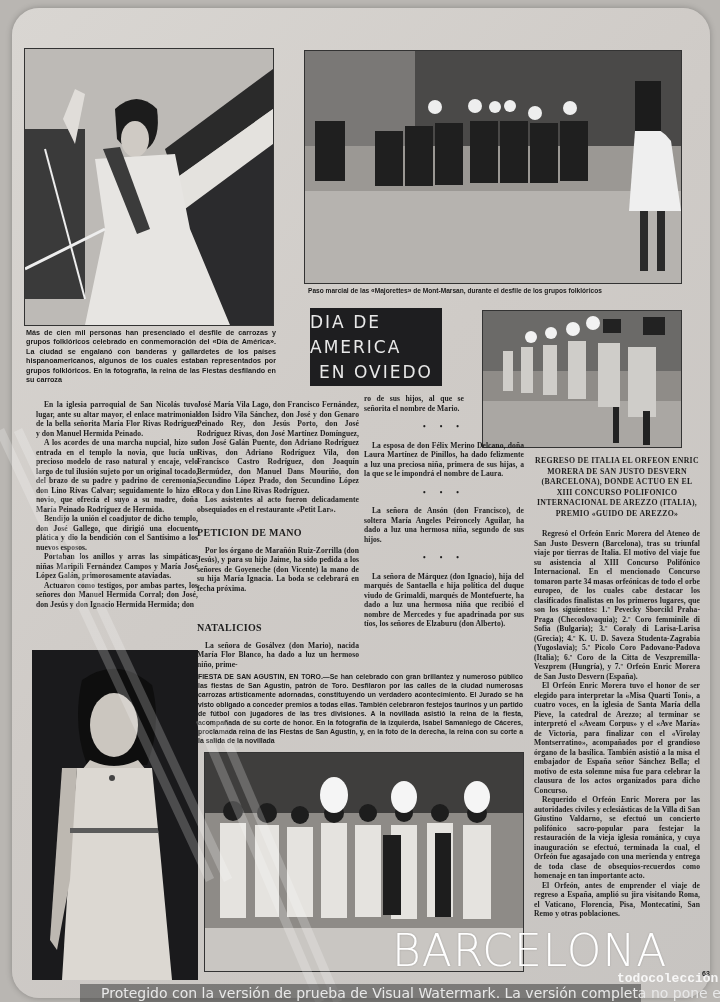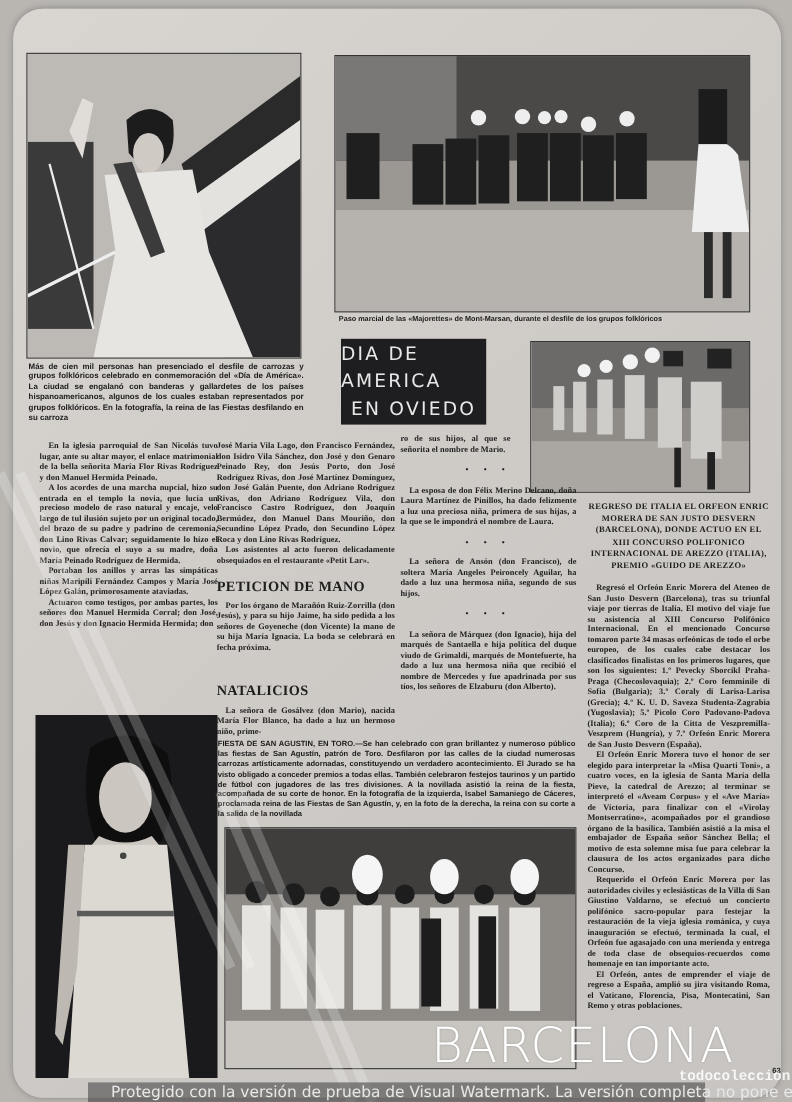--- a/index.html
+++ b/index.html
@@ -23,21 +23,21 @@
     position: absolute; font-family: "Liberation Sans", sans-serif;
     font-weight: bold; font-size: 7.2px; line-height: 9.4px; color: #1a1a1a;
     text-align: justify;
   }
   .col {
     position: absolute; font-size: 7.6px; line-height: 9.5px; color: #1e1e1e;
     text-align: justify; font-weight: bold; letter-spacing: 0.05px;
   }
   .col p { margin: 0; text-indent: 8px; }
   .col .sec-head {
-    font-weight: bold; text-indent: 0; margin: 10px 0 8px 0; font-size: 13px;
+    font-weight: bold; text-indent: 0; margin: 10px 0 8px 0; font-size: 10px;
     letter-spacing: 0.3px;
   }
   .col .dots { text-align: center; text-indent: 0; margin: 9px 0; letter-spacing: 6px; }
   .title-box {
     position: absolute; left: 298px; top: 300px; width: 132px; height: 78px;
     background: #1e1e20; color: #e8e8e8;
     font-family: "DejaVu Sans", sans-serif; font-size: 17px; letter-spacing: 2px;
     display: flex; flex-direction: column; align-items: center; justify-content: center;
     line-height: 25px;
   }
@@ -150,20 +150,21 @@
           <rect x="160" y="6" width="22" height="18"></rect>
         <rect x="130" y="96" width="6" height="36"></rect>
           <rect x="160" y="100" width="7" height="34"></rect>
       </g>
     </svg>
   </div>
 
   <div class="col" style="left:24px; top:392px; width:162px;">
     <p>En la iglesia parroquial de San Nicolás tuvo lugar, ante su altar mayor, el enlace matrimonial de la bella señorita María Flor Rivas Rodríguez y don Manuel Hermida Peinado.</p>
     <p>A los acordes de una marcha nupcial, hizo su entrada en el templo la novia, que lucía un precioso modelo de raso natural y encaje, velo largo de tul ilusión sujeto por un original tocado, del brazo de su padre y padrino de ceremonia, don Lino Rivas Calvar; seguidamente lo hizo el novio, que ofrecía el suyo a su madre, doña María Peinado Rodríguez de Hermida.</p>
+    <p>Bendijo la unión el coadjutor de dicho templo, don José Gallego, que dirigió una elocuente plática y dio la bendición con el Santísimo a los nuevos esposos.</p>
     <p>Portaban los anillos y arras las simpáticas niñas Maripili Fernández Campos y María José López Galán, primorosamente ataviadas.</p>
     <p>Actuaron como testigos, por ambas partes, los señores don Manuel Hermida Corral; don José, don Jesús y don Ignacio Hermida Hermida; don</p>
   </div>
 
   <div class="photo" style="left:20px; top:642px; width:166px; height:330px; border:none;">
     <svg viewBox="0 0 166 330" preserveAspectRatio="none">
       <rect width="166" height="330" fill="#1a1a1c"></rect>
       <path d="M50,30 q35,-25 70,5 q10,40 -5,80 l-60,0 q-15,-40 -5,-85 z" fill="#0e0e0e"></path>
       <ellipse cx="82" cy="75" rx="24" ry="32" fill="#cbc6bf"></ellipse>
       <path d="M58,110 q24,12 48,0 l8,10 l-64,0 z" fill="#cbc6bf"></path>

